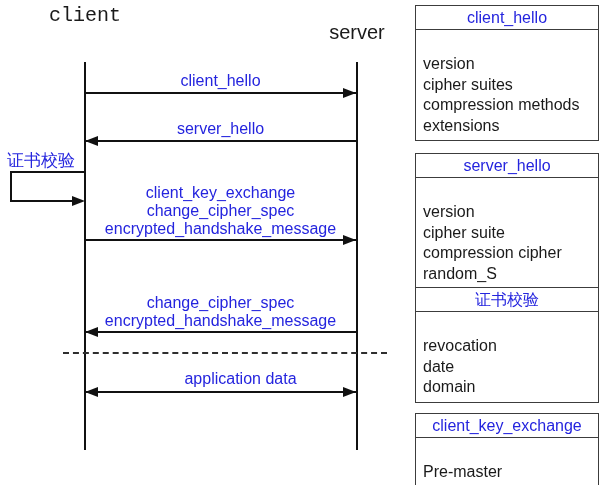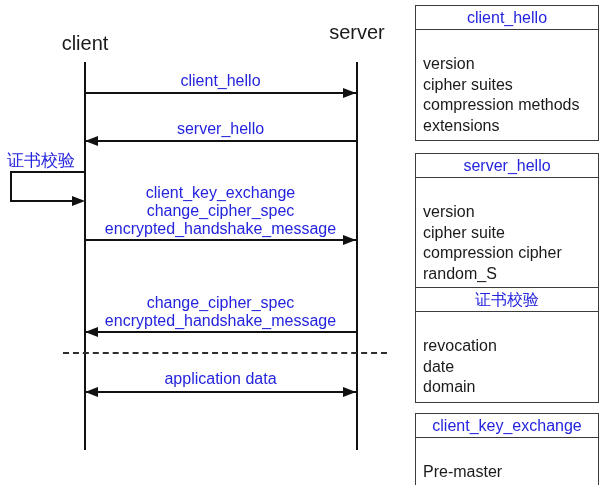--- a/index.html
+++ b/index.html
@@ -92,21 +92,21 @@
     color: var(--text);
     margin-top: 22px;
   }
   .box-item { white-space: nowrap; }
 </style>
 </head>
 <body>
 
 <div class="stage">
 
-  <div class="actor-label" style="left:15px; top:32px;">client</div>
+  <div class="actor-label" style="left:15px; top:4px;font-family:Liberation Mono, monospace;">client</div>
   <div class="actor-label" style="left:287px; top:21px;">server</div>
 
   <div class="lifeline" style="left:84px; top:62px; height:388px;"></div>
   <div class="lifeline" style="left:356px; top:62px; height:388px;"></div>
 
   <div class="msg-label" style="top:72px;">client_hello</div>
   <div class="arrow" style="top:92px;">
     <div class="head right"></div>
   </div>
 
@@ -133,21 +133,21 @@
   <div class="msg-label" style="top:294px;">
     <div>change_cipher_spec</div>
     <div>encrypted_handshake_message</div>
   </div>
   <div class="arrow" style="top:331px;">
     <div class="head left"></div>
   </div>
 
   <div class="separator"></div>
 
-  <div class="msg-label" style="top:370px;">application data</div>
+  <div class="msg-label" style="top:370px;padding-left:20px;">application data</div>
   <div class="arrow" style="top:391px;">
     <div class="head left"></div>
     <div class="head right"></div>
   </div>
 
   <div class="box" style="top:5px;">
     <div class="box-title">client_hello</div>
     <div class="box-body">
       <div class="box-item">version</div>
       <div class="box-item">cipher suites</div>

